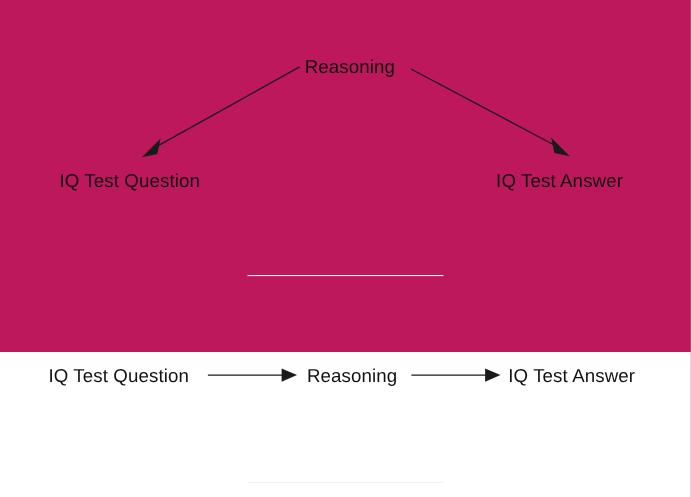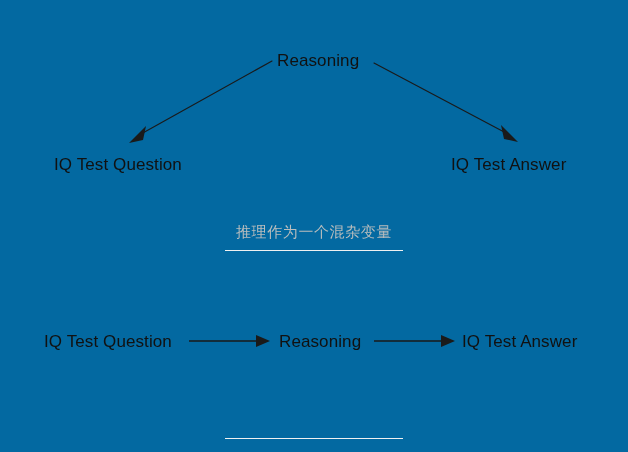--- a/index.html
+++ b/index.html
@@ -9,22 +9,22 @@
   body {
     width: 628px;
     height: 452px;
     background: #ffffff;
     font-family: "Liberation Sans", "DejaVu Sans", sans-serif;
     overflow: hidden;
   }
   #canvas {
     position: relative;
     width: 628px;
-    height: 452px;
-    background: #0369a1;
+    height: 320px;
+    background: #be185d;
   }
   .node-label {
     position: absolute;
     color: #111111;
     font-size: 17px;
     font-weight: 400;
     letter-spacing: 0.1px;
     white-space: nowrap;
     line-height: 22px;
   }
@@ -115,21 +115,20 @@
       <line x1="272" y1="61" x2="141" y2="134" stroke="#1a1a1a" stroke-width="1.15" stroke-linecap="round"></line>
       <polygon points="129,143 146,126 143,140" fill="#1a1a1a"></polygon>
     </g>
 
     <g>
       <line x1="374" y1="63" x2="506" y2="133" stroke="#1a1a1a" stroke-width="1.15" stroke-linecap="round"></line>
       <polygon points="518,142 501,125 504,139" fill="#1a1a1a"></polygon>
     </g>
   </svg>
 
-  <div class="caption" id="caption-confounder">推理作为一个混杂变量</div>
   <div class="caption-rule" id="rule-confounder"></div>
 
   <div class="node-label" id="bottom-question">IQ Test Question</div>
 
   <div class="node-label" id="bottom-reasoning">Reasoning</div>
 
   <div class="node-label" id="bottom-answer">IQ Test Answer</div>
 
   <svg class="arrow-layer" id="arrows-bottom" viewBox="0 0 628 452" width="628" height="452">
 

